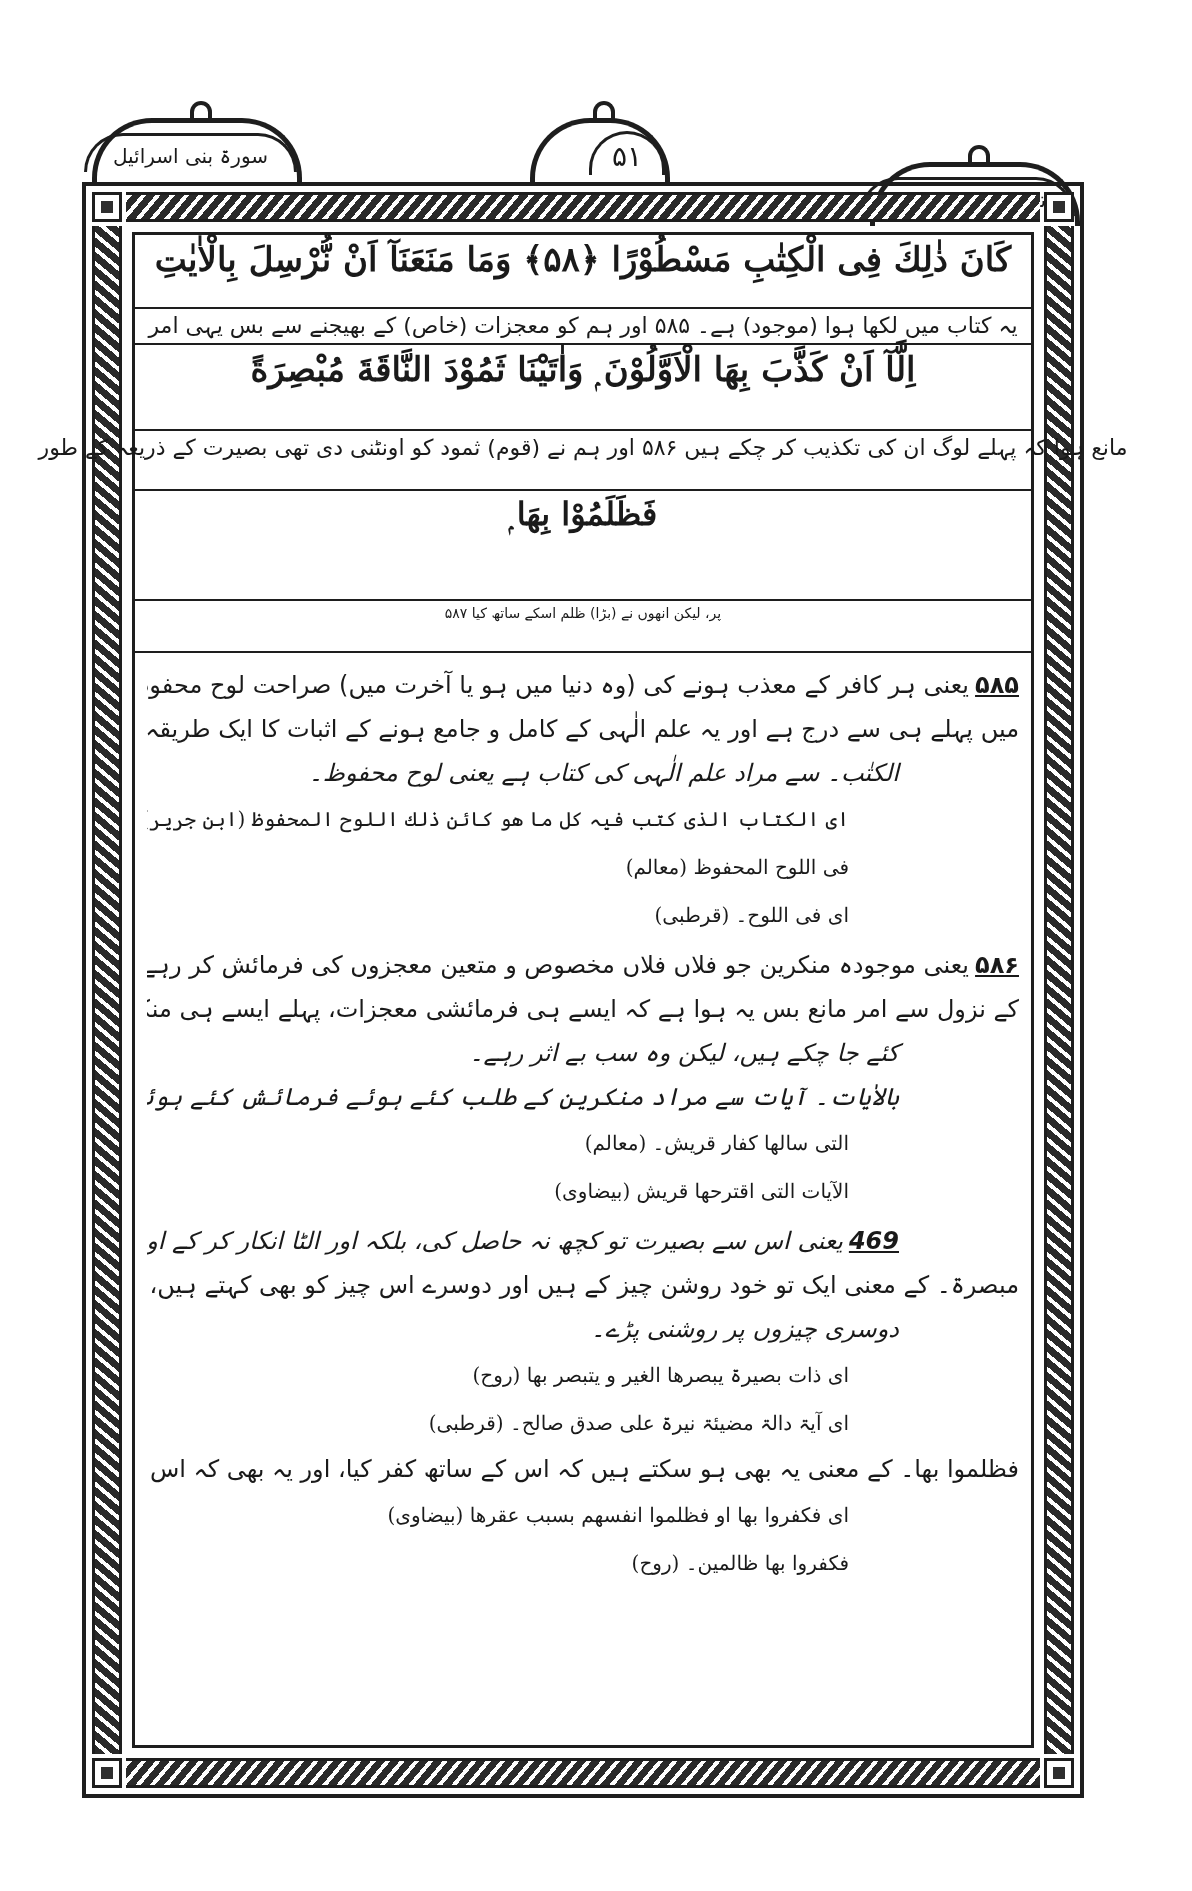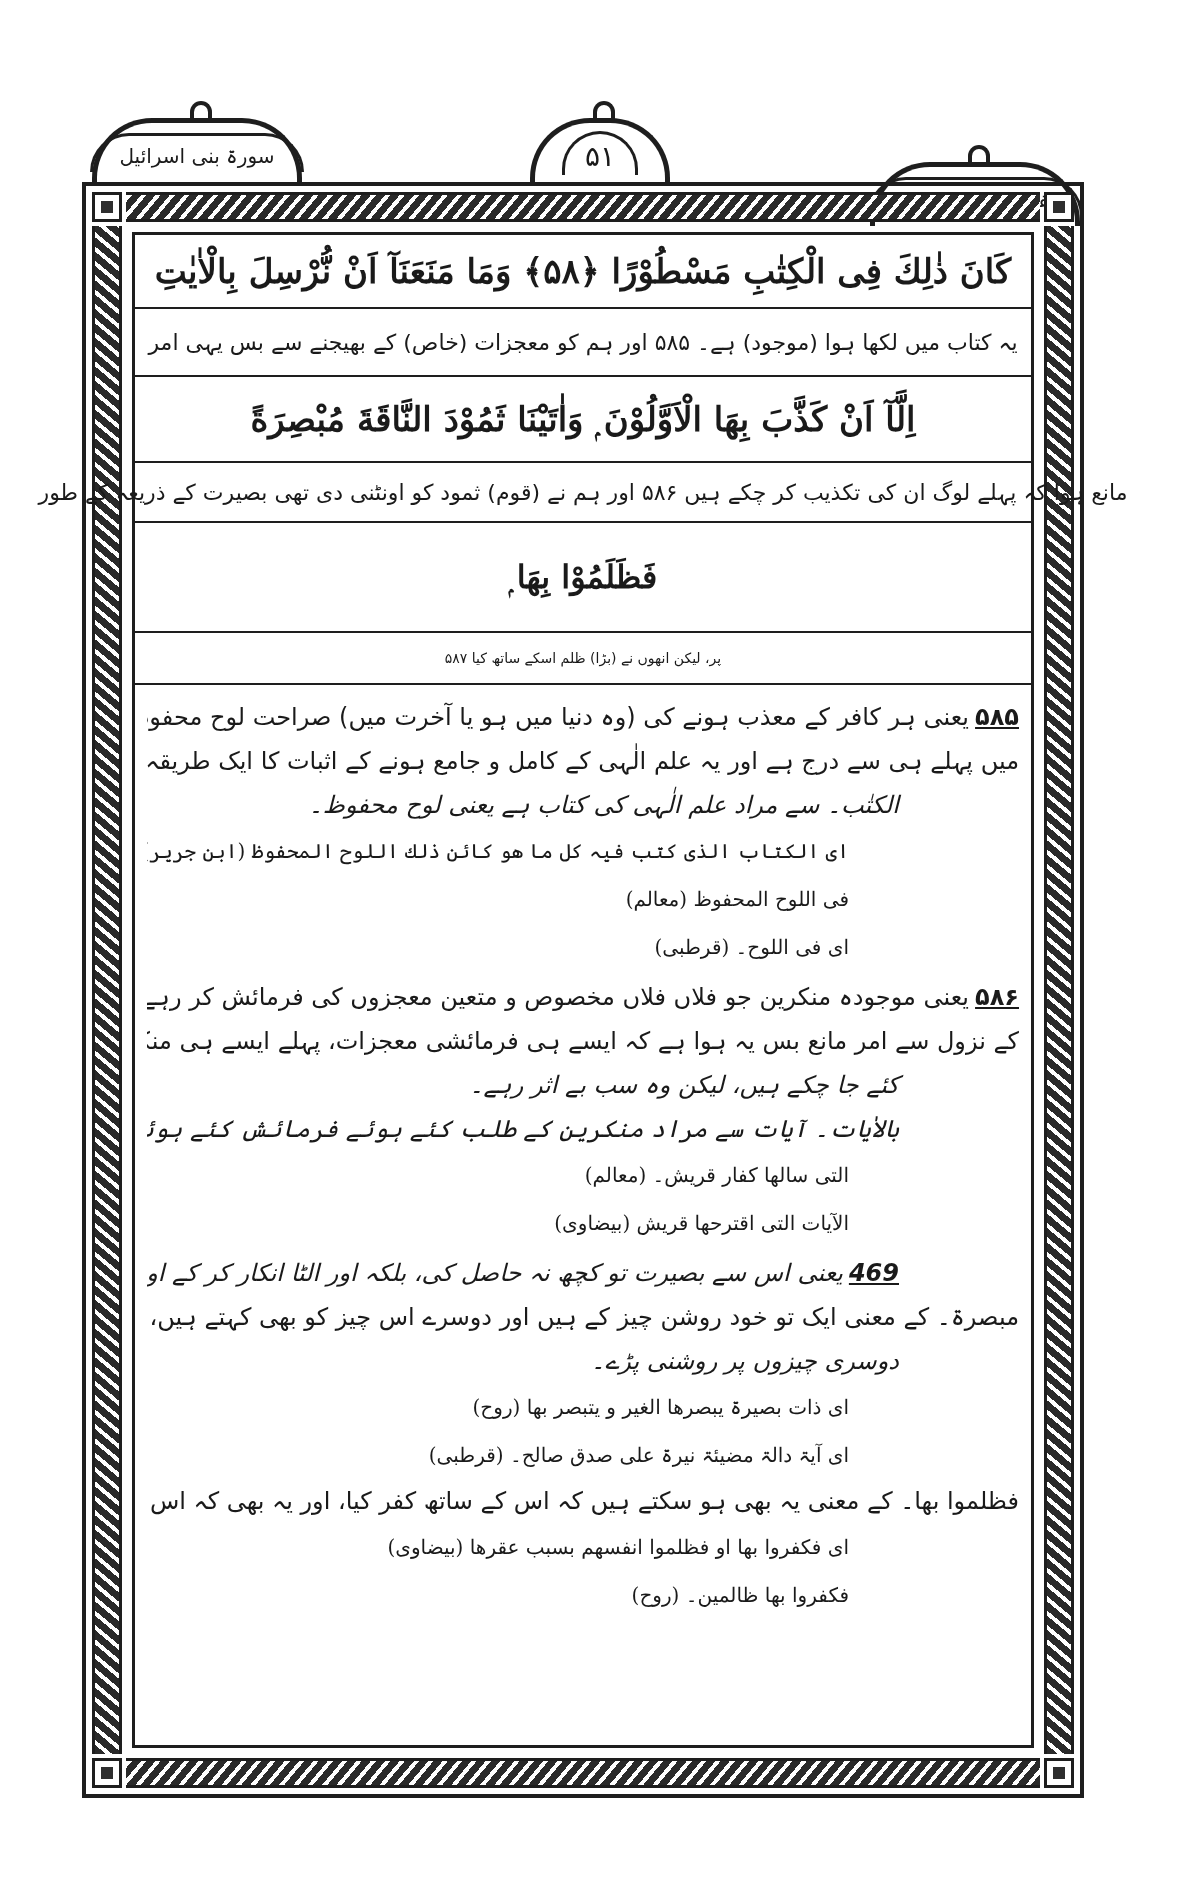--- a/index.html
+++ b/index.html
@@ -19,21 +19,21 @@
     .cartouche {
       position: absolute;
       top: 118px;
       height: 64px;
       border: 5px solid #1e1e1e;
       border-bottom: none;
       border-radius: 60px 60px 0 0;
       background: #fff;
       display: flex;
       align-items: center;
-      justify-content: center;
+      justify-content: flex-end;
       box-sizing: border-box;
     }
     .cartouche::before {
       content: "";
       position: absolute;
       top: -22px;
       left: 50%;
       width: 14px;
       height: 18px;
       margin-left: -7px;
@@ -126,40 +126,40 @@
       top: 46px;
       right: 46px;
       bottom: 46px;
       border: 3px solid #1e1e1e;
       box-sizing: border-box;
       direction: rtl;
     }
     .band {
       border-bottom: 2px solid #1e1e1e;
       display: flex;
-      align-items: center;
+      align-items: flex-start;
       justify-content: center;
       box-sizing: border-box;
-      padding: 12px 10px;
+      padding: 4px 10px;
       text-align: center;
     }
     .arabic {
       font-family: "DejaVu Serif", serif;
       font-weight: bold;
       font-size: 34px;
       letter-spacing: 1px;
       white-space: nowrap;
     }
     .urdu-trans {
       font-family: "DejaVu Sans", sans-serif;
       font-size: 22px;
       white-space: nowrap;
     }
     #ayah-1 { height: 74px; }
-    #trans-1 { height: 68px; }
+    #trans-1 { height: 36px; }
     #ayah-2 { height: 86px; }
     #trans-2 { height: 60px; }
     #ayah-3 { height: 110px; }
     #ayah-3 .arabic { font-size: 32px; }
     #trans-3 { height: 52px; }
     #trans-3 .urdu-trans { font-size: 14px; }
 
     .commentary {
       padding: 10px 12px 0 12px;
       direction: rtl;

